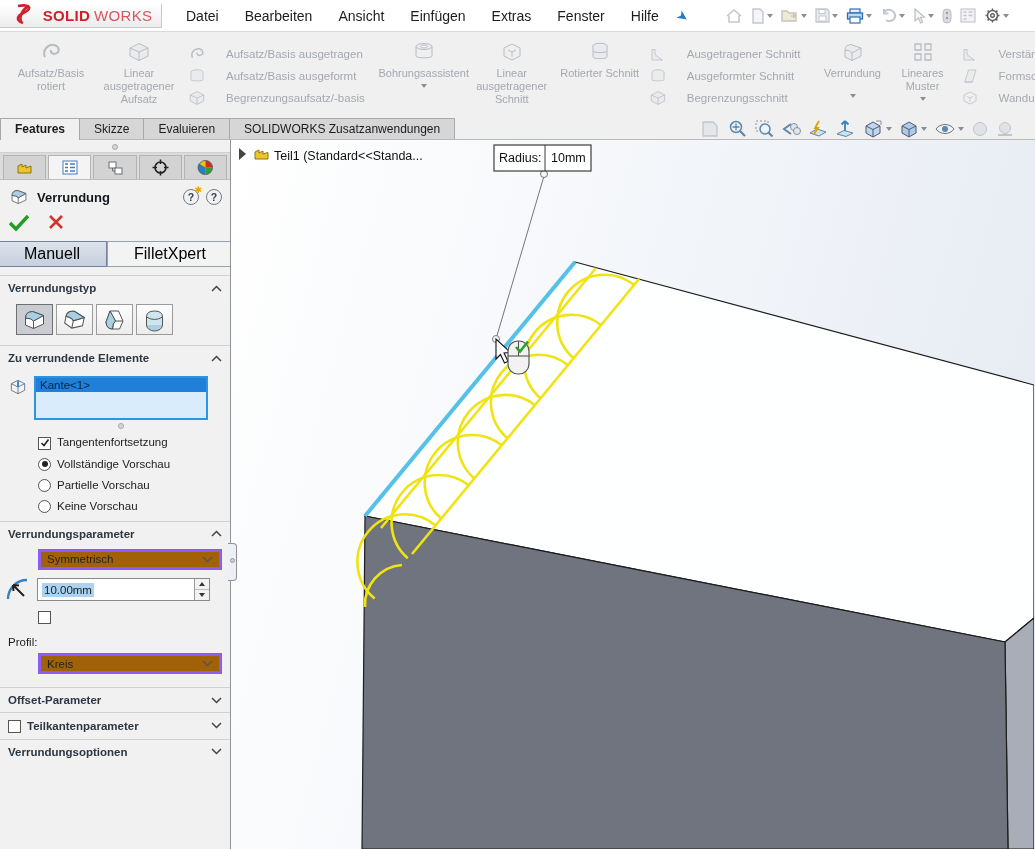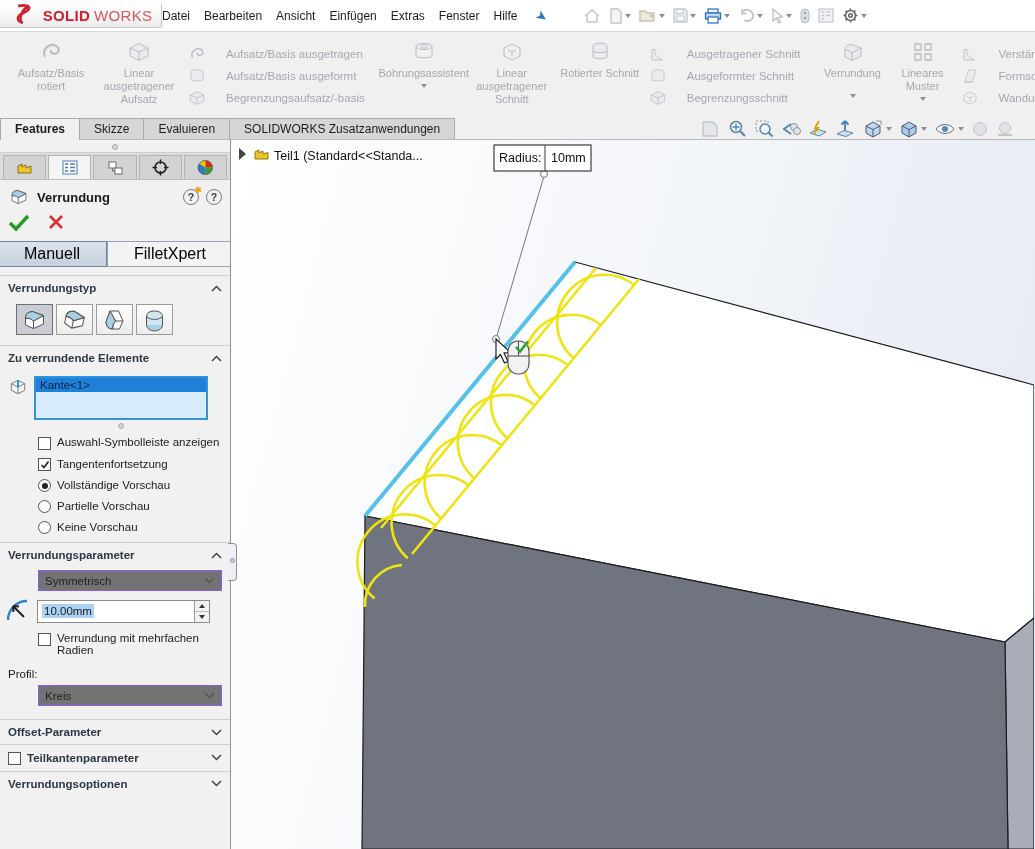--- a/index.html
+++ b/index.html
@@ -7,21 +7,21 @@
   body{font-family:"Liberation Sans","DejaVu Sans",sans-serif;font-size:12px;color:#222;
        background:#f0f0f1;position:relative;overflow:hidden;}
 
   
   .titlebar{height:32px;background:#fff;display:flex;align-items:center;border-bottom:1px solid #d9d9d9;}
   .logo{width:162px;height:24px;border:1px solid #c9c9c9;border-top:none;border-left:none;
         background:linear-gradient(180deg,#ffffff,#ececec);display:flex;align-items:center;
         justify-content:center;gap:4px;}
   .logo .solid{color:#d1202c;font-weight:bold;font-size:15px;letter-spacing:.3px;}
   .logo .works{color:#d95560;font-weight:normal;font-size:15px;letter-spacing:.3px;text-align:right;}
-  .menu{display:flex;gap:14px;font-size:12px;color:#1d1d1d;}
+  .menu{display:flex;gap:26px;margin-left:24px;font-size:14px;color:#1d1d1d;}
   .menu span{cursor:default;}
   .pin{margin-left:18px;color:#2a7bbf;font-size:14px;transform:rotate(35deg);}
   .qat{margin-left:34px;display:flex;align-items:center;gap:4px;}
   .qat .qbtn{display:flex;align-items:center;gap:2px;padding:1px 2px;}
   .qat svg{display:block;}
   .dd{width:0;height:0;border-left:3.5px solid transparent;border-right:3.5px solid transparent;
       border-top:4px solid #8a8f96;}
 
   
   .ribbon{height:86px;background:#f0f0f1;display:flex;align-items:stretch;padding:2px 4px 0 8px;}
@@ -72,21 +72,21 @@
   .listbox{flex:1;height:44px;border:2px solid #2f94dd;background:#d8ecfb;margin-right:14px;}
   .listitem{background:#1f7fd9;color:#06243f;padding:1px 4px;font-size:11.5px;}
   .lb-handle{position:relative;height:10px;}
   .lb-handle .dot{left:118px;top:1px;}
   .ckrow{display:flex;gap:6px;align-items:flex-start;padding:4px 6px 4px 38px;}
   .cbox{width:13px;height:13px;border:1px solid #555;background:#fff;flex:0 0 auto;margin-top:.5px;
         display:flex;align-items:center;justify-content:center;}
   .rad{width:13px;height:13px;border:1px solid #555;border-radius:50%;background:#fff;flex:0 0 auto;
        display:flex;align-items:center;justify-content:center;}
   .rad .rdot{width:6px;height:6px;border-radius:50%;background:#222;}
-  .dropdown{margin:3px 8px 3px 38px;height:21px;border:1px solid #8b5cf6;background:#737373;
+  .dropdown{margin:3px 8px 3px 38px;height:21px;border:3px solid #8b5cf6;background:#a16207;
             display:flex;align-items:center;padding:0 6px;justify-content:space-between;}
   .radrow{display:flex;align-items:center;gap:6px;padding:4px 8px 4px 5px;}
   .spinbox{flex:1;height:23px;border:1px solid #8a8a8a;background:#fff;display:flex;align-items:center;
            justify-content:space-between;padding-left:4px;}
   .spinbox .sel{background:#abd2f0;padding:1px 2px;}
   .spinner{width:15px;height:21px;border-left:1px solid #9a9a9a;display:flex;flex-direction:column;}
   .spinner div{flex:1;display:flex;align-items:center;justify-content:center;background:#f2f2f2;}
   .spinner div:first-child{border-bottom:1px solid #bbb;}
   .tri-up{width:0;height:0;border-left:3.5px solid transparent;border-right:3.5px solid transparent;border-bottom:4.5px solid #333;}
   .tri-dn{width:0;height:0;border-left:3.5px solid transparent;border-right:3.5px solid transparent;border-top:4.5px solid #333;}
@@ -490,24 +490,20 @@
         </svg>
       <div class="listbox">
         <div class="listitem">Kante&lt;1&gt;</div>
       </div>
     </div>
     <div class="lb-handle">
         <span class="dot"></span>
       </div>
 
     <div class="ckrow">
-      <span class="cbox"></span>
-      <span>Auswahl-Symbolleiste anzeigen</span>
-    </div>
-    <div class="ckrow">
       <span class="cbox">
           <svg width="10" height="10" viewBox="0 0 10 10">
             <path d="M1.5 5 L4 7.5 L8.5 1.5" fill="none" stroke="#222" stroke-width="1.6"></path>
           </svg>
         </span>
       <span>Tangentenfortsetzung</span>
     </div>
     <div class="ckrow">
       <span class="rad">
           <span class="rdot"></span>
@@ -548,21 +544,20 @@
             </div>
             <div>
               <i class="tri-dn"></i>
             </div>
           </span>
       </div>
       <span style="width:6px"></span>
     </div>
     <div class="ckrow" style="padding-left:38px;padding-right:4px">
       <span class="cbox"></span>
-      <span>Verrundung mit mehrfachen Radien</span>
     </div>
     <div class="plainlabel">Profil:</div>
     <div class="dropdown">
       <span>Kreis</span>
       <svg width="11" height="7" viewBox="0 0 11 7">
           <path d="M1 1 L5.5 5.5 L10 1" fill="none" stroke="#555" stroke-width="1.4"></path>
         </svg>
     </div>
 
     <div class="sect" style="margin-top:10px">

